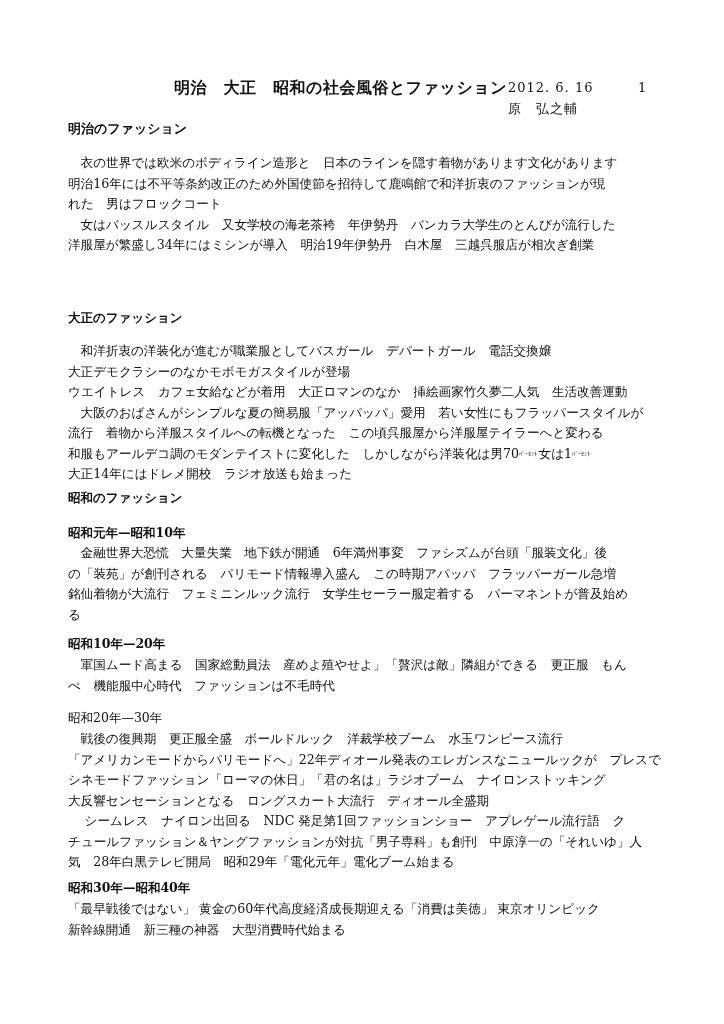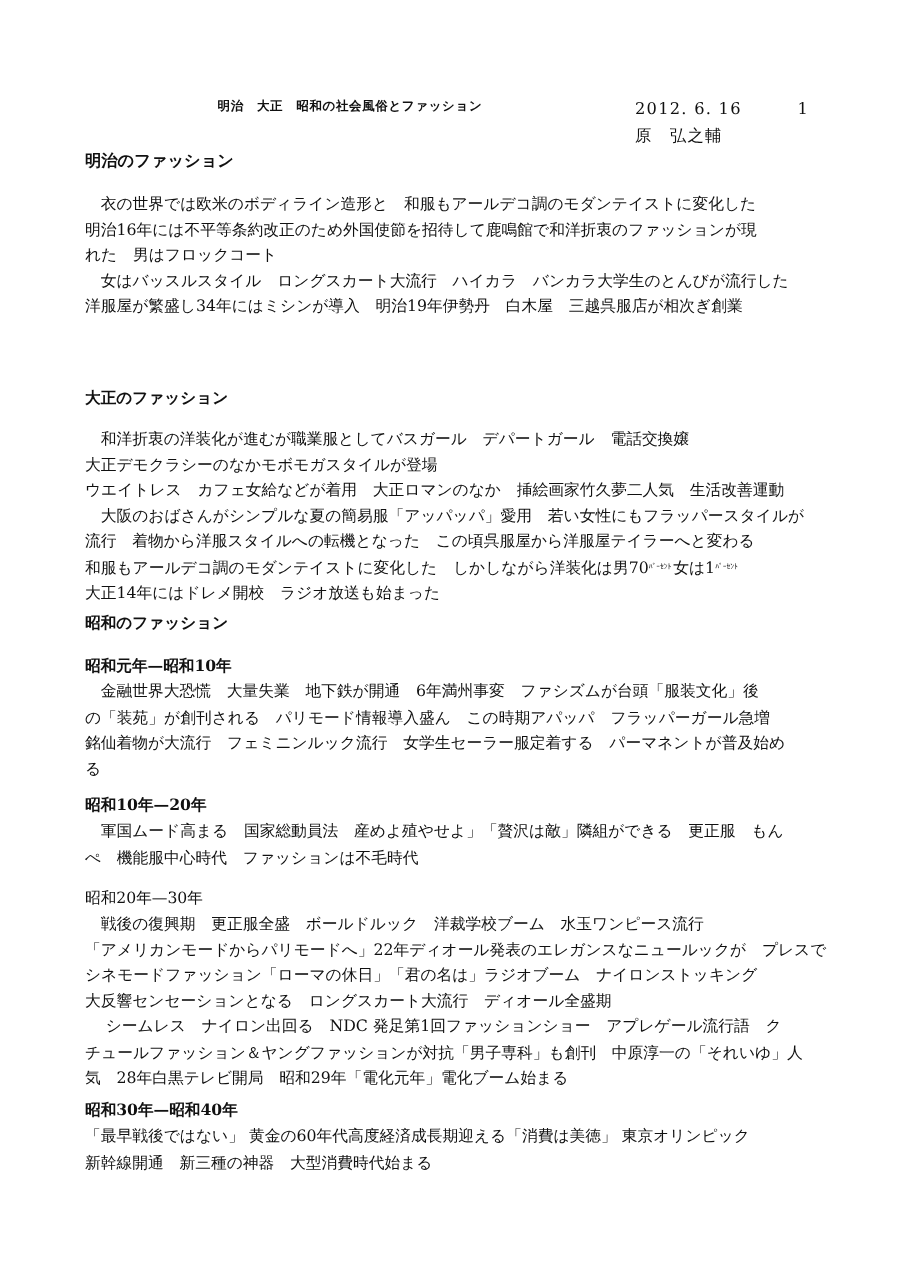--- a/index.html
+++ b/index.html
@@ -2,21 +2,21 @@
 <html><head>
 <meta charset="utf-8">
 <style>
   html, body { margin: 0; padding: 0; background: #ffffff; }
   body {
     width: 724px; height: 1024px; position: relative; overflow: hidden;
     font-family: "DejaVu Serif", "Liberation Serif", serif;
     color: #111;
   }
   .page { position: absolute; left: 0; top: 0; width: 724px; height: 1024px; }
-  .title-row { position: absolute; top: 78px; left: 174px; font-size: 10px; font-weight: bold; letter-spacing: 0.5px; }
+  .title-row { position: absolute; top: 78px; left: 174px; font-size: 16px; font-weight: bold; letter-spacing: 0.5px; }
   .date { position: absolute; top: 80px; left: 508px; font-size: 13px; letter-spacing: 1px; }
   .pageno { position: absolute; top: 80px; left: 638px; font-size: 13px; }
   .author { position: absolute; top: 100px; left: 508px; font-size: 13px; letter-spacing: 1px; }
   .h1 { position: absolute; left: 68px; font-size: 13px; font-weight: bold; }
   .h2 { position: absolute; left: 68px; font-size: 12.5px; font-weight: bold; }
   .h2n { position: absolute; left: 68px; font-size: 12.5px; font-weight: normal; }
   .para { position: absolute; left: 68px; width: 600px; font-size: 12.6px; line-height: 20.5px; }
   .para div { white-space: nowrap; }
   .small-unit { font-size: 6px; vertical-align: middle; display: inline-block; line-height: 6px; width: 7px; }
 </style>
@@ -25,24 +25,24 @@
 
 <div class="page">
 
   <div class="title-row">明治　大正　昭和の社会風俗とファッション</div>
   <div class="date">2012. 6. 16</div>
   <div class="pageno">1</div>
   <div class="author">原　弘之輔</div>
 
   <div class="h1" style="top:120px;">明治のファッション</div>
   <div class="para" style="top:153px;">
-    <div>　衣の世界では欧米のボディライン造形と　和服もアールデコ調のモダンテイストに変化した</div>
+    <div>　衣の世界では欧米のボディライン造形と　日本のラインを隠す着物があります文化があります</div>
     <div>明治16年には不平等条約改正のため外国使節を招待して鹿鳴館で和洋折衷のファッションが現</div>
     <div>れた　男はフロックコート</div>
-    <div>　女はバッスルスタイル　ロングスカート大流行　ハイカラ　バンカラ大学生のとんびが流行した</div>
+    <div>　女はバッスルスタイル　又女学校の海老茶袴　年伊勢丹　バンカラ大学生のとんびが流行した</div>
     <div>洋服屋が繁盛し34年にはミシンが導入　明治19年伊勢丹　白木屋　三越呉服店が相次ぎ創業</div>
   </div>
 
   <div class="h2" style="top:310px;">大正のファッション</div>
   <div class="para" style="top:341px;">
     <div>　和洋折衷の洋装化が進むが職業服としてバスガール　デパートガール　電話交換嬢</div>
     <div>大正デモクラシーのなかモボモガスタイルが登場</div>
     <div>ウエイトレス　カフェ女給などが着用　大正ロマンのなか　挿絵画家竹久夢二人気　生活改善運動</div>
     <div>　大阪のおばさんがシンプルな夏の簡易服「アッパッパ」愛用　若い女性にもフラッパースタイルが</div>
     <div>流行　着物から洋服スタイルへの転機となった　この頃呉服屋から洋服屋テイラーへと変わる</div>

